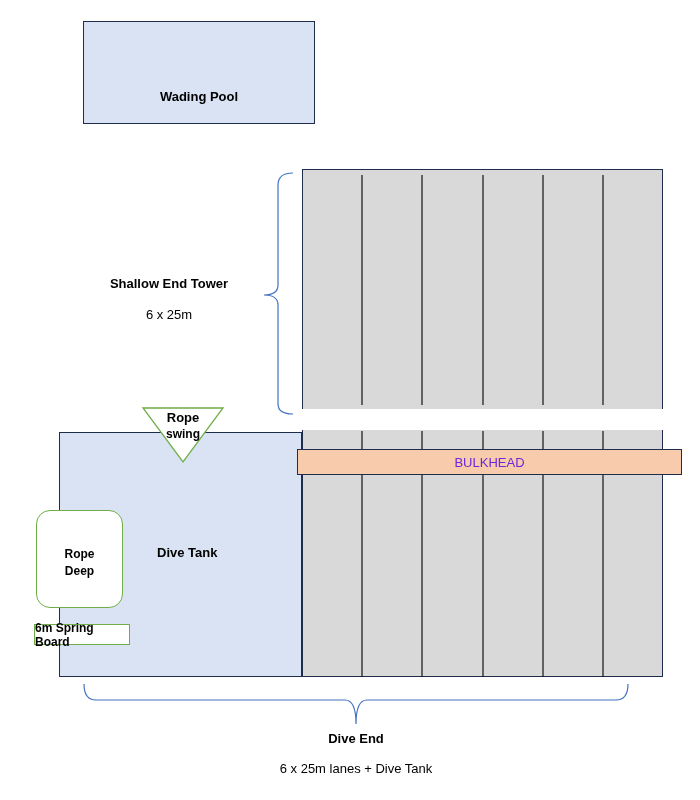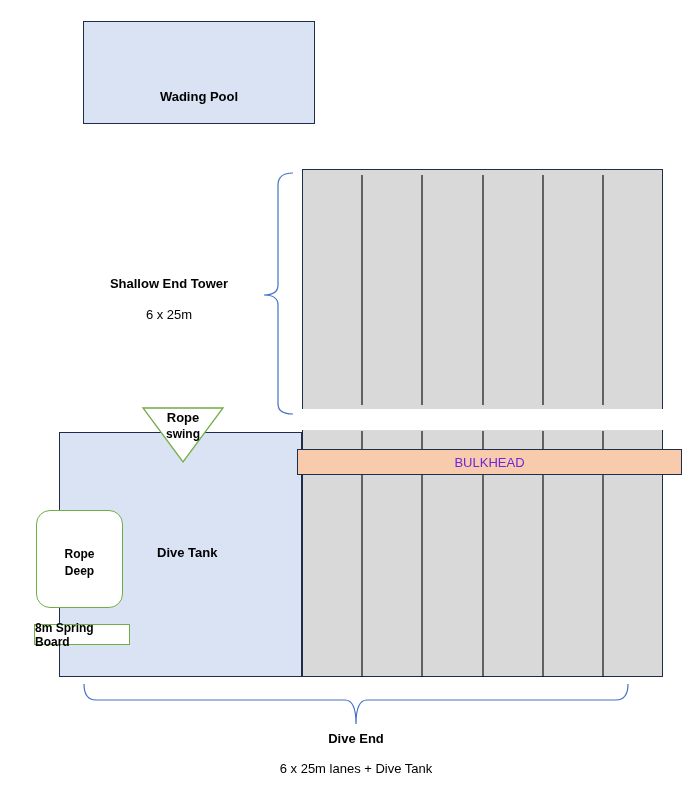--- a/index.html
+++ b/index.html
@@ -56,20 +56,20 @@
 </div>
 
 <div class="label bold" style="left:153px; top:410px; width:60px; font-size:13px;">Rope</div>
 <div class="label bold" style="left:153px; top:427px; width:60px; font-size:12px;">swing</div>
 
 <div id="dive-tower" class="abs"></div>
 <div class="label bold" style="left:36px; top:547px; width:87px; font-size:12px;">Rope</div>
 <div class="label bold" style="left:36px; top:564px; width:87px; font-size:12px;">Deep</div>
 
 <div id="spring-board" class="abs">
-  <span>8m Spring Board</span>
+  <span>6m Spring Board</span>
 </div>
 
 <div class="label bold" style="left:108px; top:276px; width:122px;">Shallow End Tower</div>
 <div class="label" style="left:108px; top:307px; width:122px;text-align:center;">6 x 25m</div>
 
 <div class="label bold" style="left:296px; top:731px; width:120px;">Dive End</div>
 <div class="label" style="left:246px; top:761px; width:220px;">6 x 25m lanes + Dive Tank</div>
 
 </body></html>

